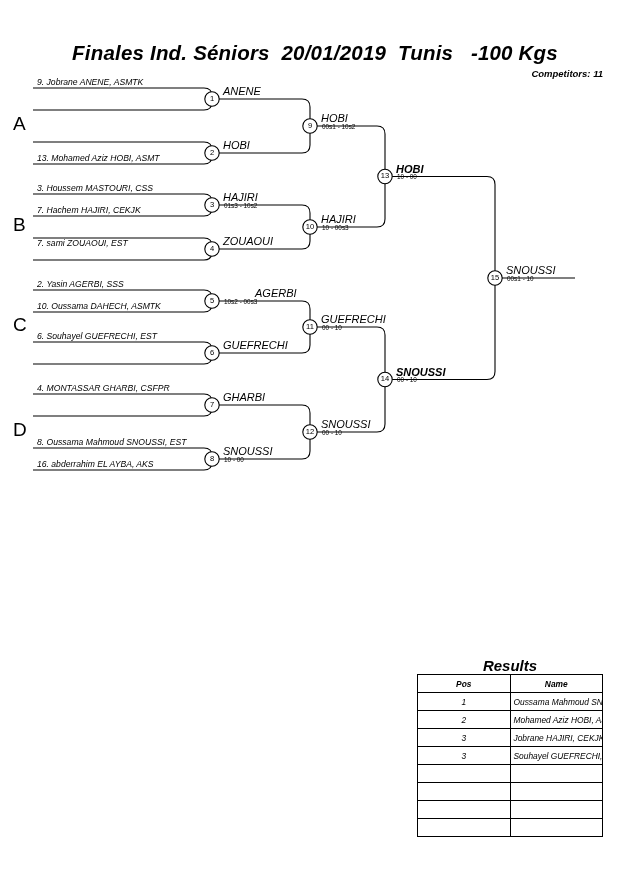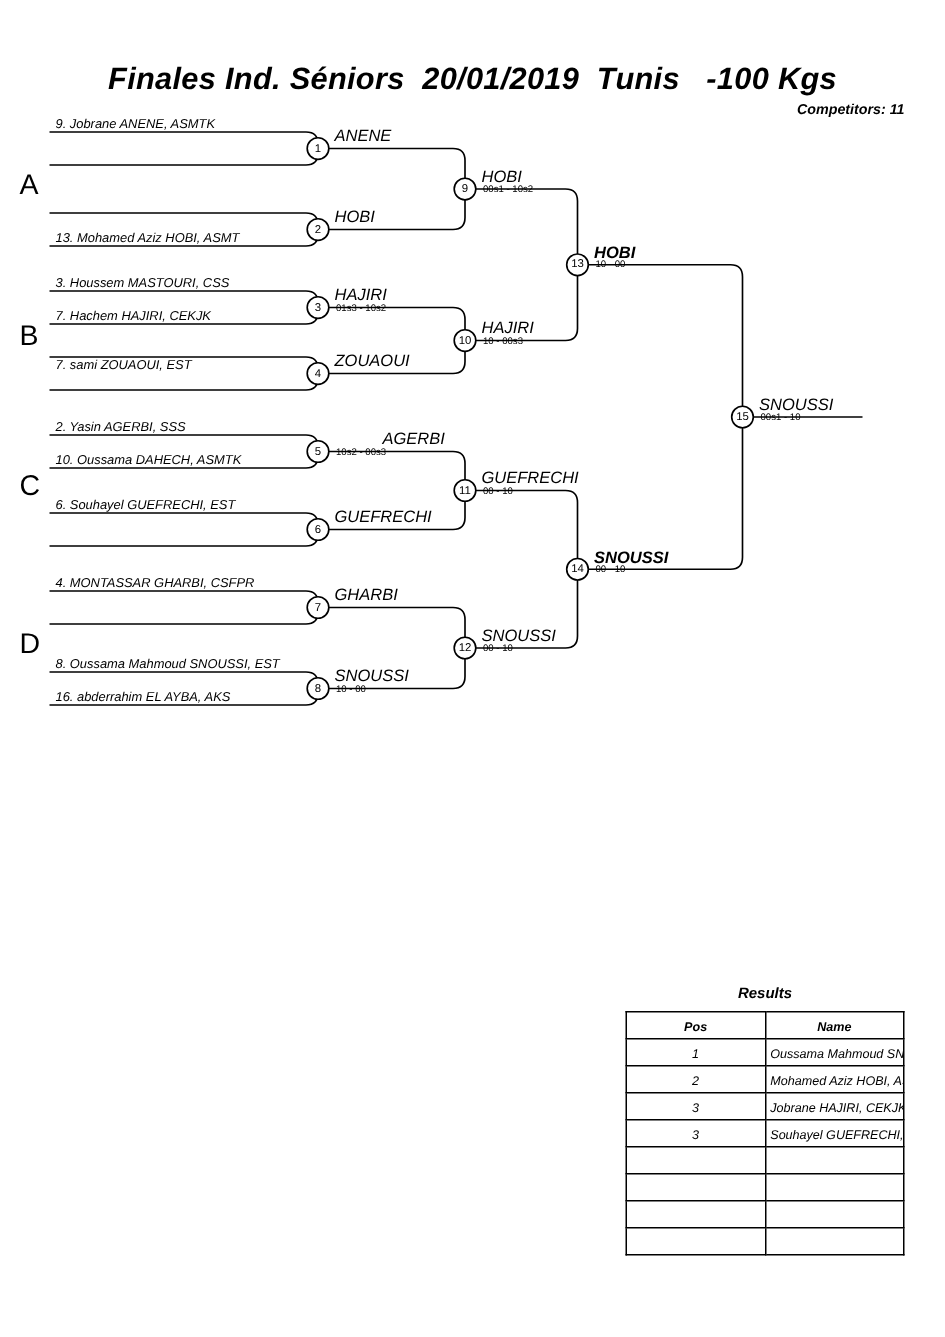--- a/index.html
+++ b/index.html
@@ -61,21 +61,21 @@
     font-size:7.6px;
     text-align:center;
     white-space:pre;
     line-height:10px;
   }
 
   
   .results-title{
     position:absolute;left:417px;top:657px;width:186px;
     text-align:center;
-    font-size:10px;font-weight:bold;font-style:italic;
+    font-size:15px;font-weight:bold;font-style:italic;
     white-space:pre;
   }
   .results-wrap{
     position:absolute;left:417px;top:674px;width:222px;
   }
   table.results{
     border-collapse:collapse;
     width:186px;
     table-layout:fixed;
     border:1.3px solid #000;

